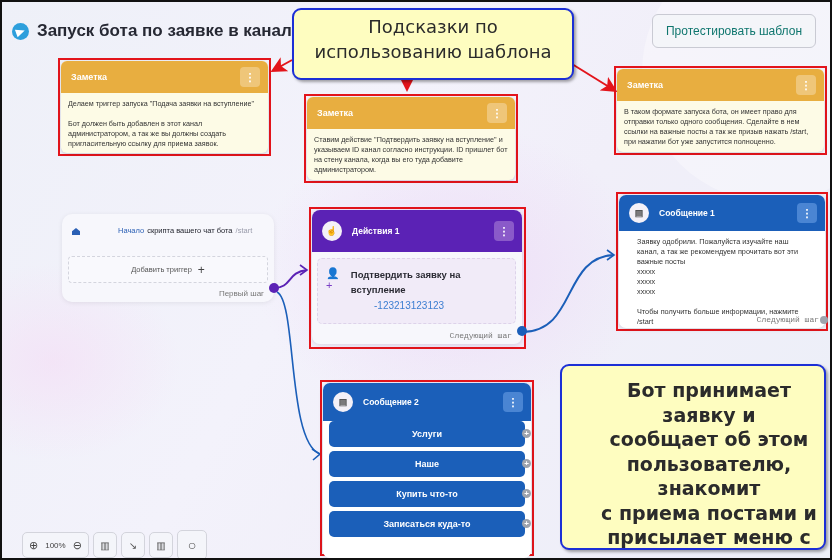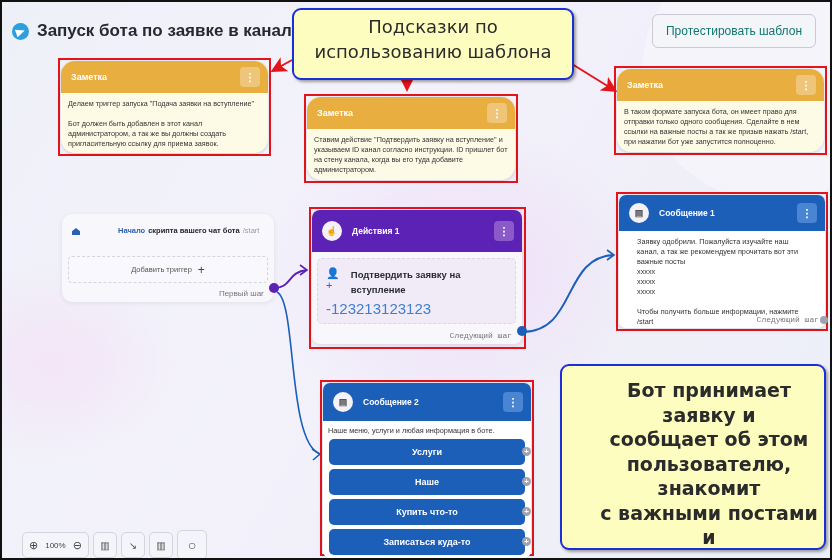--- a/index.html
+++ b/index.html
@@ -65,21 +65,21 @@
     font-size: 18px; line-height: 25px; padding-top: 4px;
   }
   .callout-bottom {
     left: 558px; top: 362px; width: 266px; height: 186px;
     font-size: 19px; line-height: 24.5px; font-weight: bold; padding-top: 12px; padding-left: 32px;
   }
   .redbox {
     position: absolute; border: 2px solid #e3141b;
   }
   .note {
-    position: absolute; background: #fdfbe6; border-radius: 14px; overflow: hidden;
+    position: absolute; background: #fdfbe6; border-radius: 6px; overflow: hidden;
     box-shadow: 0 1px 3px rgba(0,0,0,0.15);
   }
   .note-head {
     background: #e8ae40; height: 32px; display: flex; align-items: center; justify-content: space-between;
     padding: 0 8px 0 10px; color: #fff; font-weight: bold; font-size: 9px;
   }
   .kebab {
     width: 20px; height: 20px; border-radius: 4px; background: rgba(255,255,255,0.3);
     color: #fff; font-size: 11px; line-height: 20px; text-align: center; font-weight: bold;
     cursor: pointer;
@@ -92,22 +92,22 @@
     position: absolute; left: 60px; top: 212px; width: 212px; height: 88px;
     background: #f7f7fc; border-radius: 10px; box-shadow: 0 1px 5px rgba(0,0,0,0.08);
   }
   .start-title {
     position: absolute; left: 10px; top: 12px; font-size: 7.5px; display: flex; align-items: center; gap: 3px;
   }
   .home-icon {
     width: 8px; height: 7px; background: #2a5fb4; position: relative; top: 1px;
     clip-path: polygon(50% 0, 100% 45%, 100% 100%, 0 100%, 0 45%);
   }
-  .start-blue { color: #2a5fb4; font-weight: bold; padding-left: 35px; }
-  .start-dark { color: #23252e; font-weight: bold; }
+  .start-blue { color: #2a5fb4; font-weight: normal; padding-left: 35px; }
+  .start-dark { color: #23252e; font-weight: normal; }
   .start-grey { color: #9a9cab; }
   .add-trigger {
     position: absolute; left: 6px; top: 42px; width: 200px; height: 27px;
     border: 1px dashed #d4d5de; border-radius: 4px; display: flex; align-items: center; justify-content: center;
     gap: 6px; font-size: 7.5px; color: #555; cursor: pointer; background: #f9f9fd;
   }
   .add-trigger .plus { font-size: 12px; color: #444; }
   .first-step {
     position: absolute; right: 10px; bottom: 4px; font-size: 8px; color: #777;
   }
@@ -129,21 +129,21 @@
     display: flex; align-items: center; justify-content: center; font-size: 9px; color: #555;
   }
   .action-inner {
     position: absolute; left: 5px; top: 48px; width: 199px; height: 66px;
     background: #f1ebf8; border: 1px dashed #ddd3ea; border-radius: 5px;
     padding: 8px 8px;
   }
   .action-row { display: flex; gap: 6px; align-items: flex-start; }
   .user-plus { font-size: 11px; color: #7c3fc6; line-height: 12px; }
   .action-title { font-size: 9.5px; font-weight: bold; color: #2a2a33; line-height: 15px; }
-  .action-id { font-size: 15px; color: #3c7ed1; margin-top: 3px; }
+  .action-id { font-size: 10px; color: #3c7ed1; margin-top: 3px; margin-left: 48px; }
   .next-step {
     position: absolute; right: 10px; bottom: 4px; font-size: 8px; color: #777; font-family: Liberation Mono, monospace;
   }
   .msg-card {
     position: absolute; background: #fff; border-radius: 7px; overflow: hidden;
     box-shadow: 0 1px 5px rgba(0,0,0,0.12);
   }
   .msg-body {
     padding: 6px 18px; font-size: 7.3px; line-height: 10px; color: #333; white-space: pre-line;
   }
@@ -291,21 +291,20 @@
   </div>
   <div class="dot" style="left:818px; top:314px; width:8px; height:8px; background:#9ea3ad;"></div>
 
   <div class="redbox" style="left:318px; top:378px; width:214px; height:176px;"></div>
   <div class="msg-card" style="left:321px; top:381px; width:208px; height:175px;">
     <div class="card-head blue-head" style="height:38px;">
       <span class="circle-icon">▤</span>
       <span class="title">Сообщение 2</span>
       <span class="kebab kebab-blue">⋮</span>
     </div>
-    <div class="msg-body" style="padding:5px 5px 3px;">Наше меню, услуги и любая информация в боте.</div>
     <div class="menu-btn">
       <span>Услуги</span>
       <span class="plus-dot">+</span>
     </div>
     <div class="menu-btn">
       <span>Наше</span>
       <span class="plus-dot">+</span>
     </div>
     <div class="menu-btn">
       <span>Купить что-то</span>
@@ -314,21 +313,21 @@
     <div class="menu-btn">
       <span>Записаться куда-то</span>
       <span class="plus-dot">+</span>
     </div>
   </div>
 
   <div class="callout callout-bottom">
     <div>Бот принимает заявку и</div>
     <div>сообщает об этом</div>
     <div>пользователю, знакомит</div>
-    <div>с важными постами и</div>
+    <div>с приема постами и</div>
     <div>присылает меню с</div>
     <div>кнопками для</div>
 
   </div>
 
   <div class="zoom-bar">
     <div class="zbox">
       <span style="font-size:11px;cursor:pointer;">⊕</span>
       <span>100%</span>
       <span style="font-size:11px;cursor:pointer;">⊖</span>

